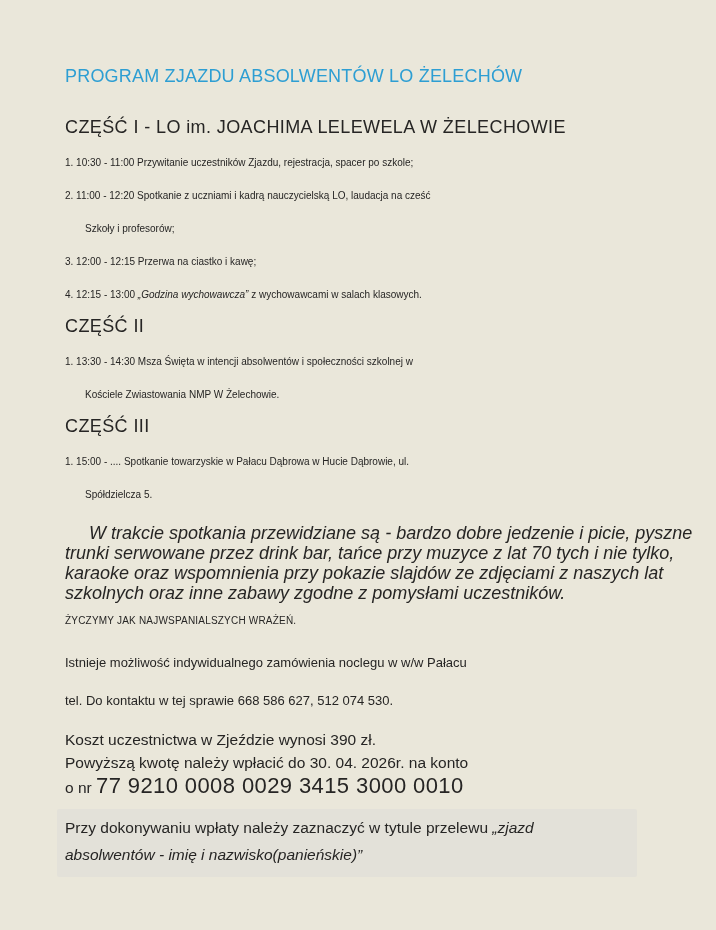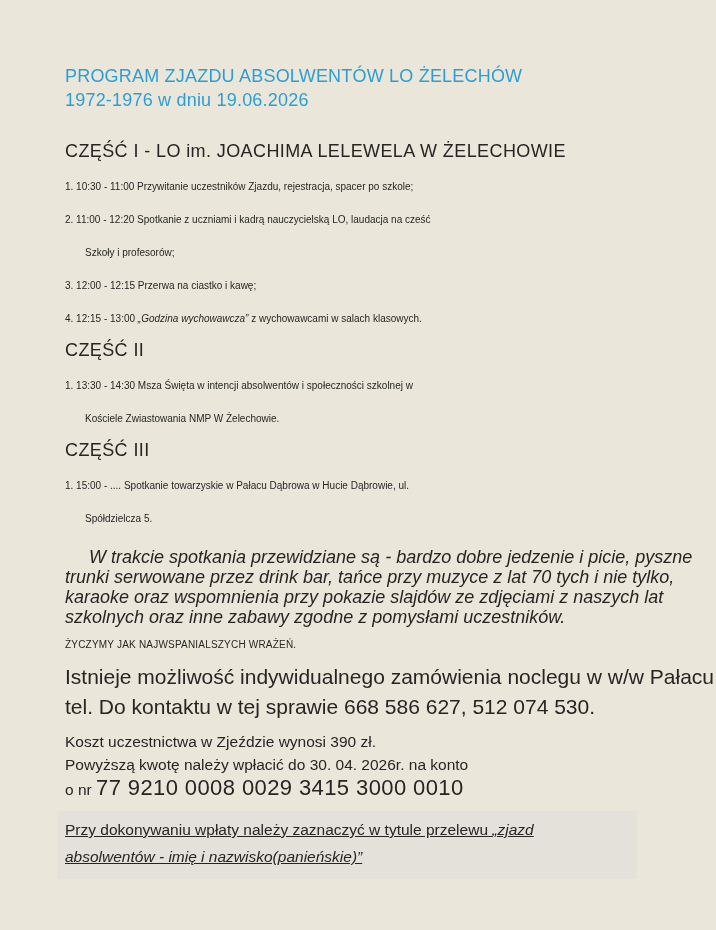--- a/index.html
+++ b/index.html
@@ -51,23 +51,23 @@
     text-indent:24px;
     white-space:nowrap;
   }
   .wishes{
     margin-top:12px;
     font-size:10px;
     letter-spacing:.2px;
     white-space:nowrap;
   }
   .lodging{
-    margin-top:12px;
-    font-size:21px;
-    line-height:30px;
+    margin-top:18px;
+    font-size:13px;
+    line-height:38px;
     white-space:nowrap;
   }
   .cost{
     margin-top:8px;
     font-size:15.5px;
     line-height:23px;
     white-space:nowrap;
   }
   .account{
     font-size:22px;
@@ -77,32 +77,30 @@
   .payment-note{
     margin-top:10px;
     margin-left:-8px;
     width:580px;
     padding:5px 8px 9px;
     background:var(--hl);
     border-radius:2px;
     font-size:15.5px;
     line-height:27px;
     white-space:nowrap;
-    text-decoration:underline;
   }
   .it{font-style:italic;}
 </style>
 </head>
 <body>
 
 <div class="page">
 
   <div class="doc-title">
     <div>PROGRAM ZJAZDU ABSOLWENTÓW LO ŻELECHÓW</div>
-    <div>1972-1976 w dniu 19.06.2026</div>
   </div>
 
   <div id="sections">
       <div class="section-heading first">CZĘŚĆ I - LO im. JOACHIMA LELEWELA W ŻELECHOWIE</div>
       <div class="program-item"><span>1. 10:30 - 11:00 Przywitanie uczestników Zjazdu, rejestracja, spacer po szkole;</span></div>
       <div class="program-item"><span>2. 11:00 - 12:20 Spotkanie z uczniami i kadrą nauczycielską LO, laudacja na cześć</span><br><span>Szkoły i profesorów;</span></div>
       <div class="program-item"><span>3. 12:00 - 12:15 Przerwa na ciastko i kawę;</span></div>
       <div class="program-item"><span>4. 12:15 - 13:00 </span><span class="it">„Godzina wychowawcza”</span><span> z wychowawcami w salach klasowych.</span></div>
       <div class="section-heading">CZĘŚĆ II</div>
       <div class="program-item"><span>1. 13:30 - 14:30 Msza Święta w intencji absolwentów i społeczności szkolnej w</span><br><span>Kościele Zwiastowania NMP W Żelechowie.</span></div>

